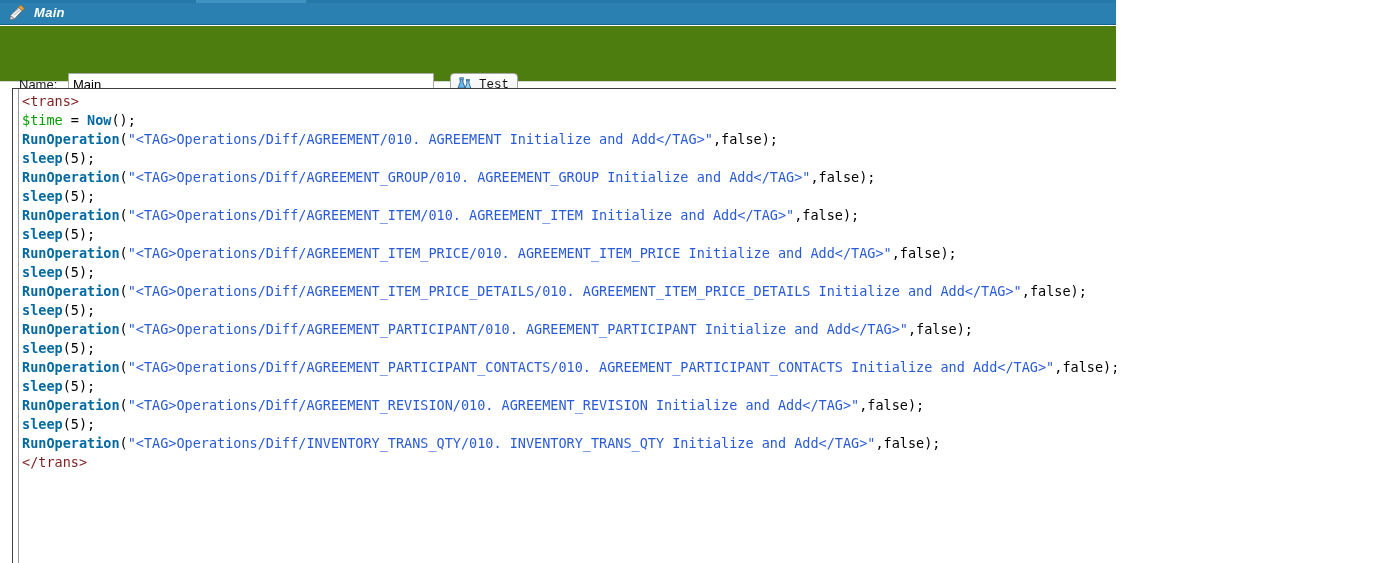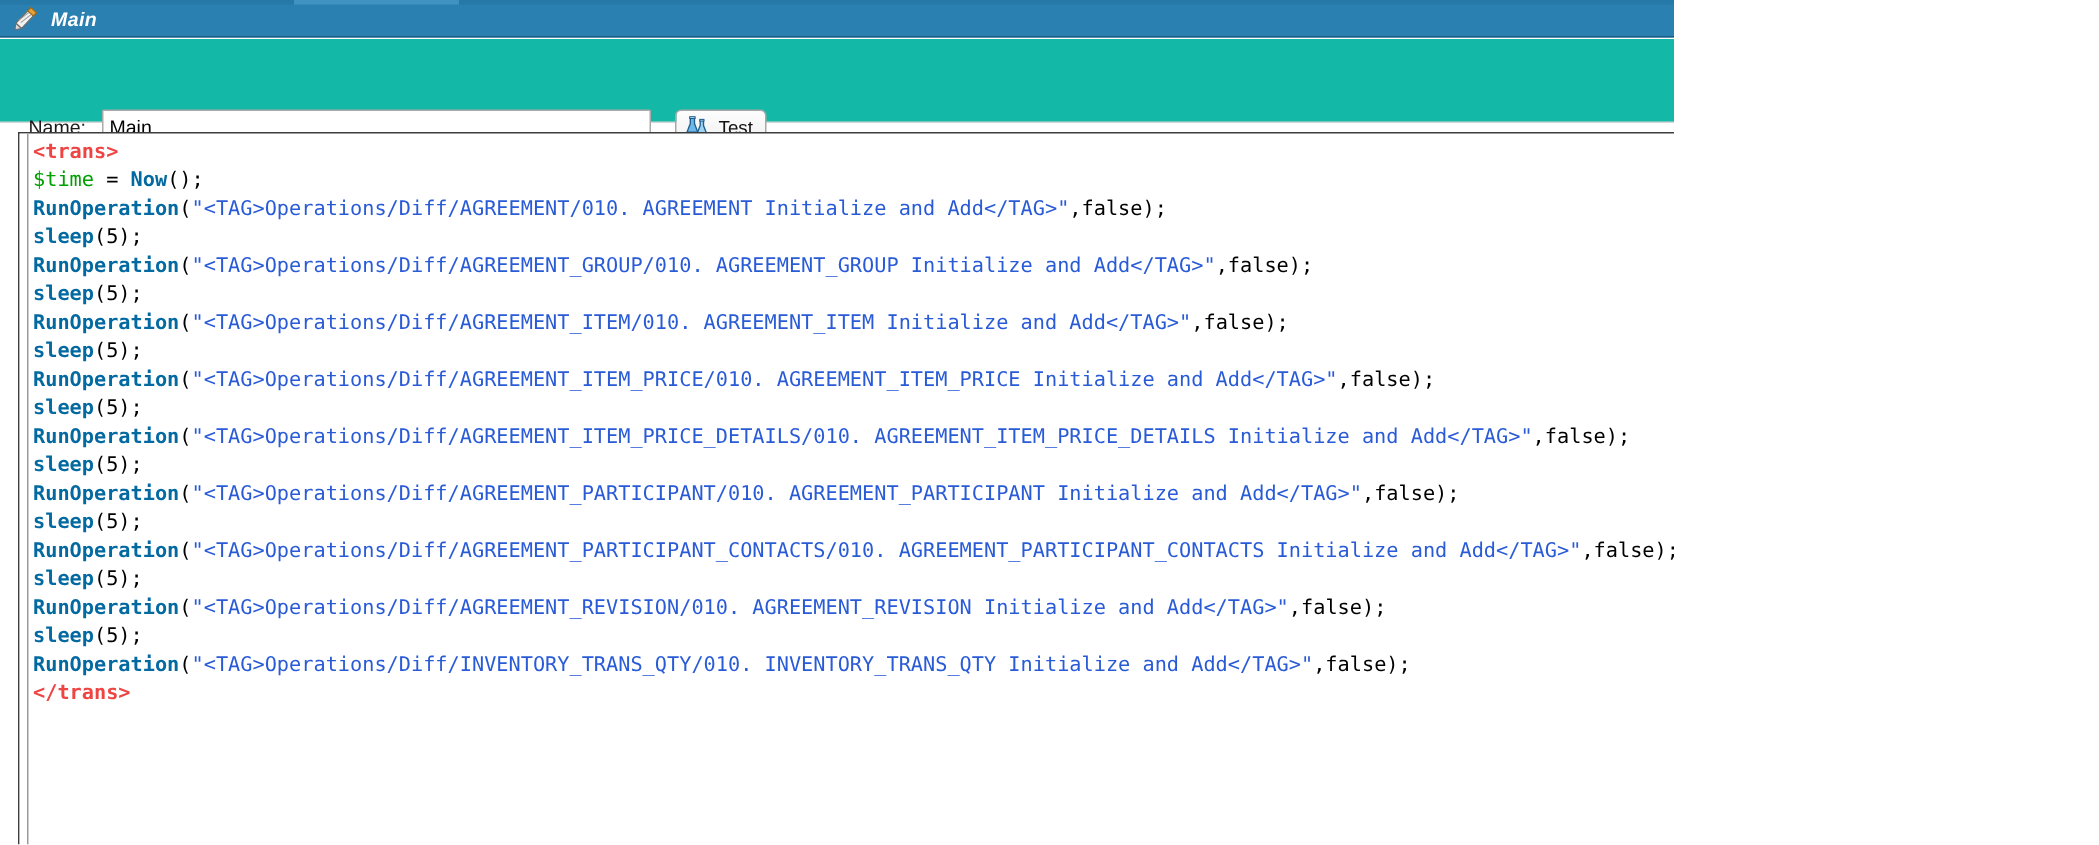--- a/index.html
+++ b/index.html
@@ -82,21 +82,21 @@
     font-weight: bold;
     text-align: center;
   }
 
   
   .toolbar {
     position: absolute;
     left: 0; top: 26px;
     width: 1399px;
     height: 56px;
-    background: #14b8a6;
+    background: #4d7c0f;
     border-bottom: 1px solid #d6d6d6;
     box-sizing: border-box;
   }
   .name-label {
     position: absolute;
     left: 19px; top: 51px;
     font-size: 13px;
     color: #1a1a1a;
   }
   .name-input {
@@ -122,20 +122,21 @@
     box-sizing: border-box;
     display: flex;
     align-items: center;
     gap: 5px;
     background: linear-gradient(to bottom, #fdfdfd 0%, #f0f0f0 100%);
     border: 1px solid #a8a8a8;
     border-radius: 4px;
     cursor: pointer;
     font-size: 12.5px;
     color: #111111;
+    font-family: Liberation Mono, monospace;
   }
   .test-icon { width: 18px; height: 17px; display: block; }
 
   
   .editor-outer {
     position: absolute;
     left: 12px; top: 88px;
     width: 1379px;
     height: 480px;
     border: 1px solid #3d3d3d;
@@ -162,21 +163,21 @@
     flex: 1;
     padding: 3px 0 0 3px;
     font-family: "DejaVu Sans Mono", monospace;
     font-size: 13.5px;
     line-height: 19px;
     white-space: pre;
     color: #000000;
     overflow: hidden;
   }
   .code-line { height: 19px; }
-  .tok-tag      { color: #ef4444; font-weight: bold; }
+  .tok-tag      { color: #7f1d1d; font-weight: normal; }
   .tok-var      { color: #00a000; margin-top: 40px; }
   .tok-func     { color: #0369a1; font-weight: bold; }
   .tok-plain    { color: #000000; }
   .tok-string   { color: #2a5bd7; }
   .tok-bool     { color: #000000; }
 </style>
 </head>
 <body>
 
 <div id="app">

